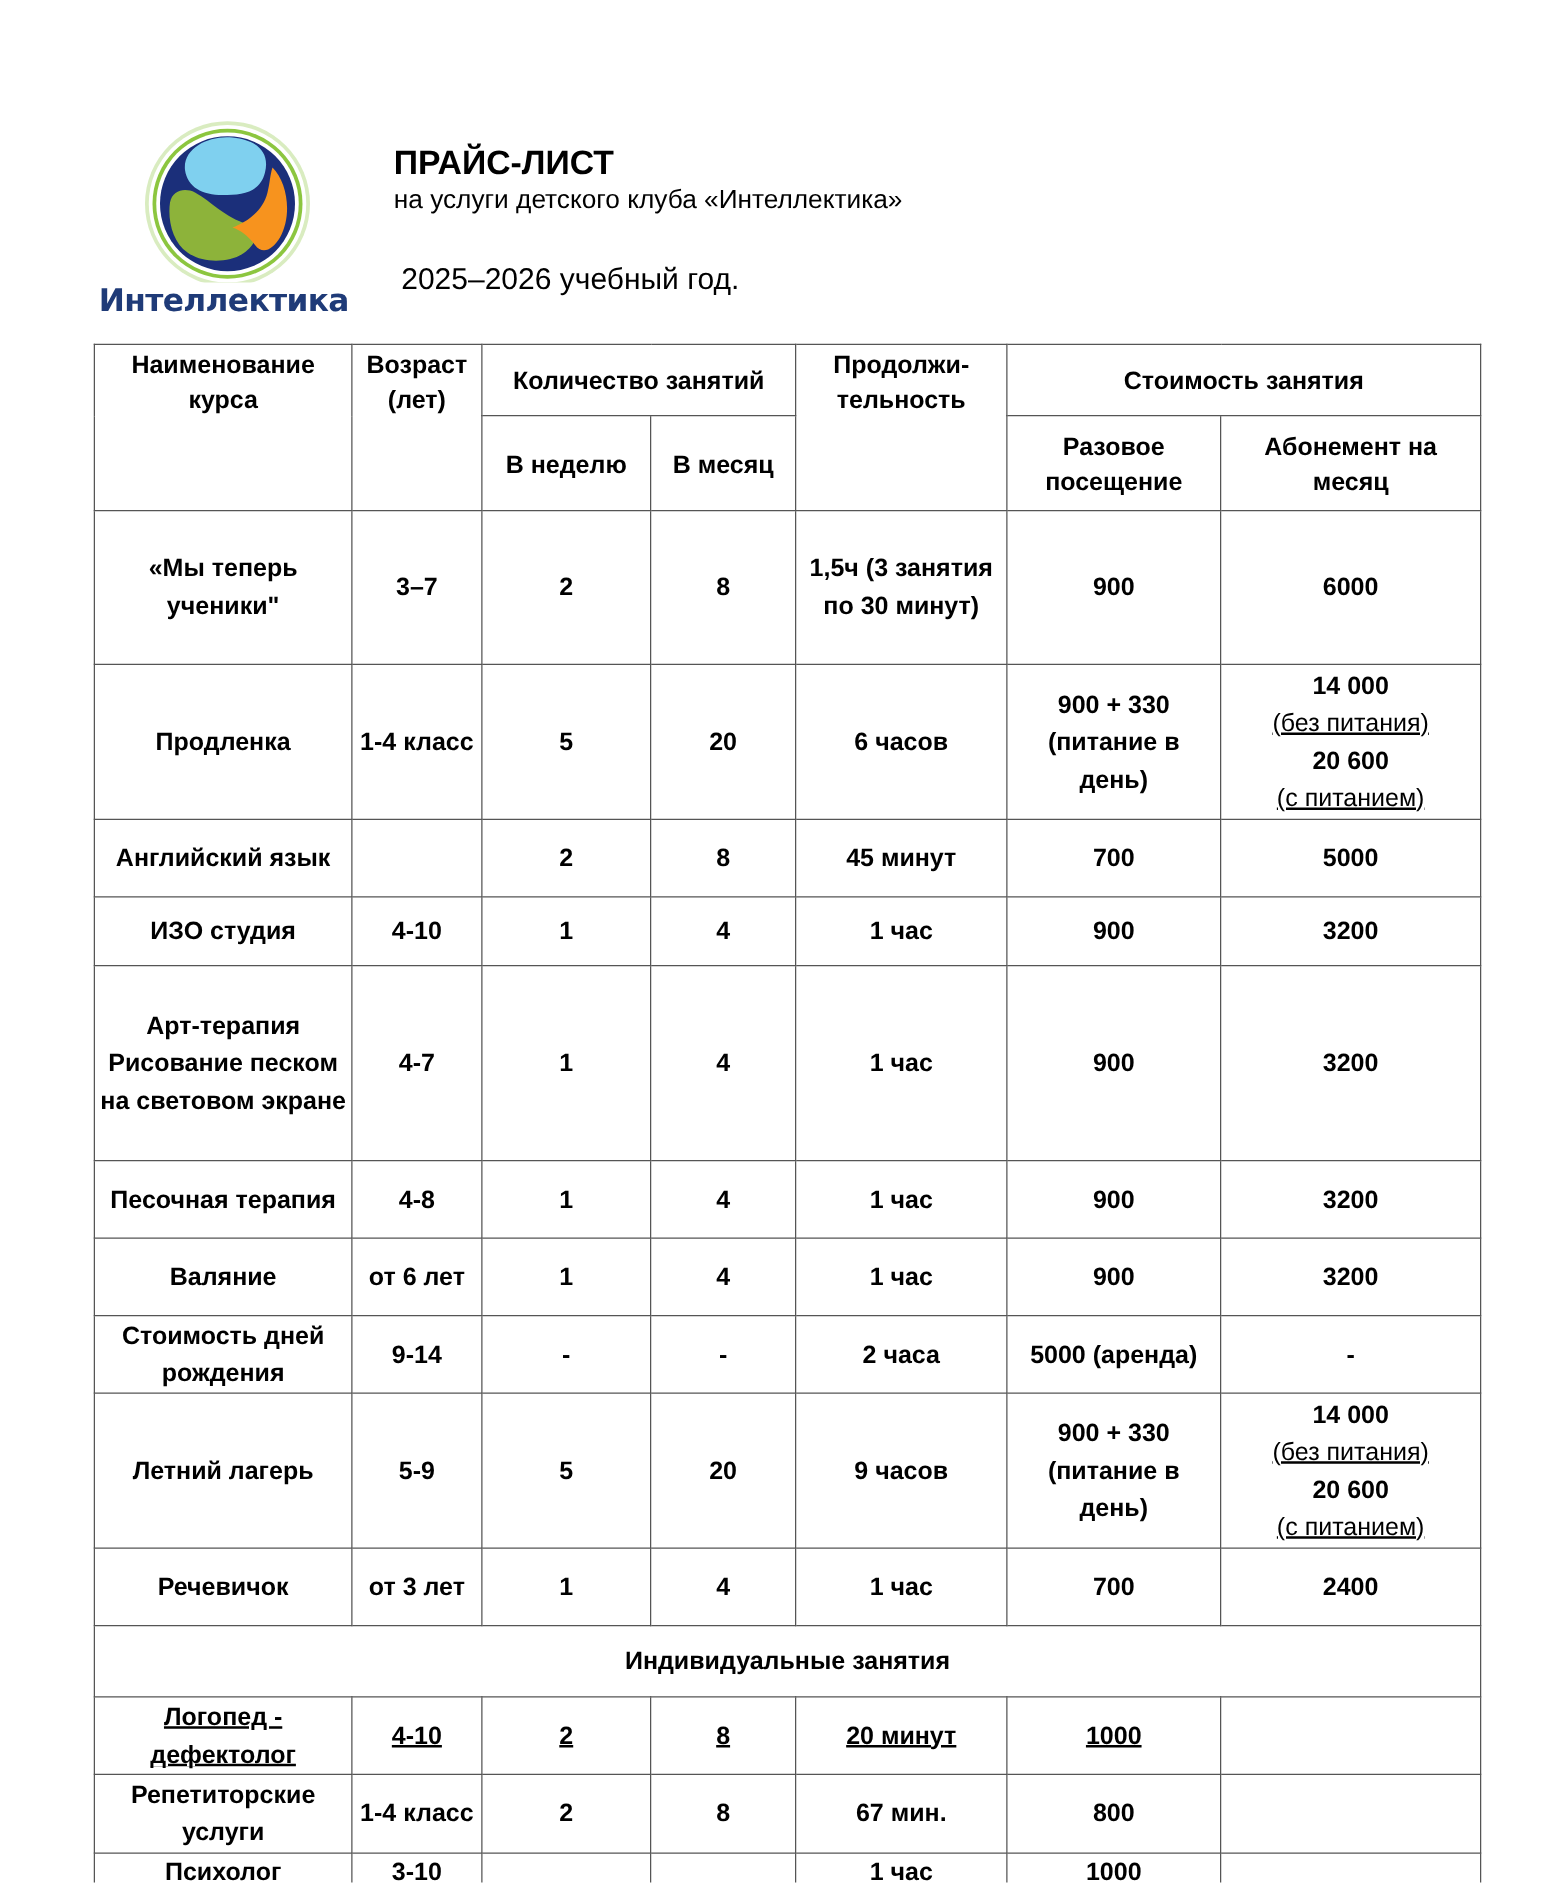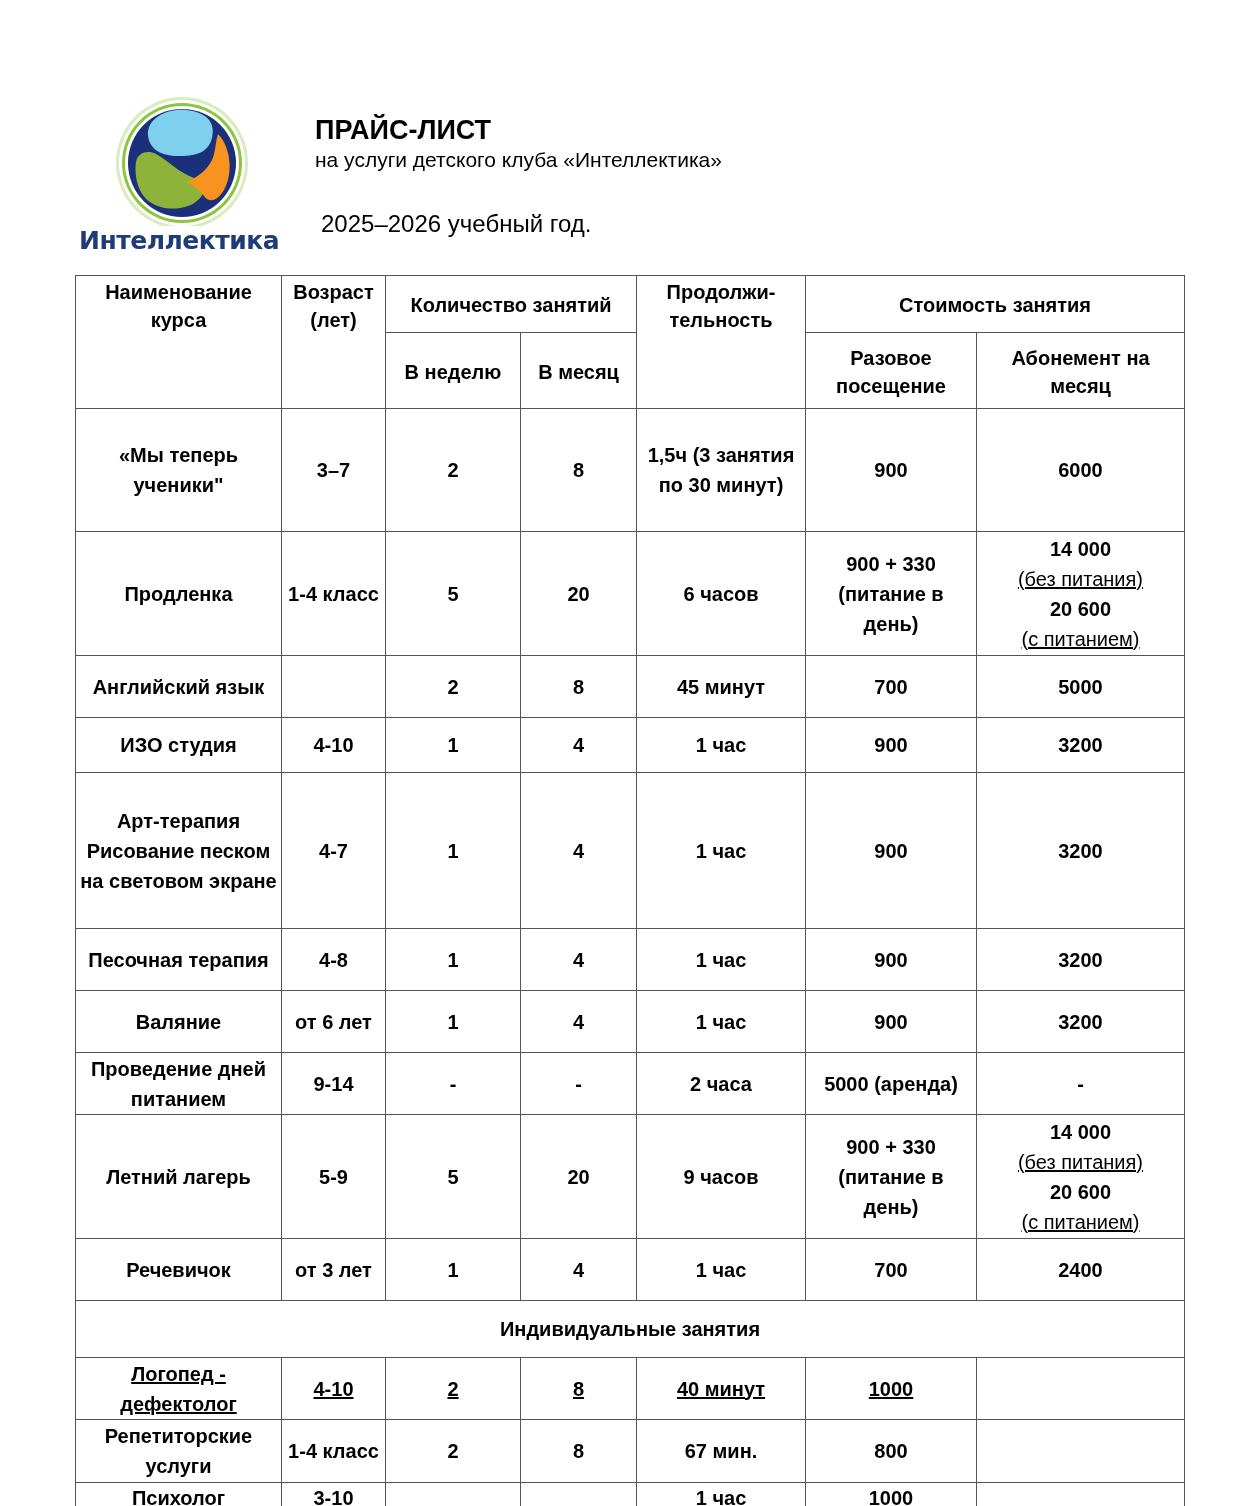--- a/index.html
+++ b/index.html
@@ -158,21 +158,21 @@
         <td>от 6 лет</td>
         <td>1</td>
         <td>4</td>
         <td>1 час</td>
         <td>900</td>
         <td>
           <div>3200</div>
         </td>
       </tr>
       <tr style="height: 62px;">
-        <td>Проведение дней питанием</td>
+        <td>Стоимость дней рождения</td>
         <td>9-14</td>
         <td>-</td>
         <td>-</td>
         <td>2 часа</td>
         <td>5000 (аренда)</td>
         <td>
           <div>-</div>
         </td>
       </tr>
       <tr style="height: 124px;">
@@ -201,21 +201,21 @@
         </td>
       </tr>
       <tr class="section" style="height: 57px;">
         <td colspan="7">Индивидуальные занятия</td>
       </tr>
       <tr style="height: 62px; text-decoration: underline;">
         <td>Логопед - дефектолог</td>
         <td>4-10</td>
         <td>2</td>
         <td>8</td>
-        <td>40 минут</td>
+        <td>20 минут</td>
         <td>1000</td>
         <td></td>
       </tr>
       <tr style="height: 63px;">
         <td>Репетиторские услуги</td>
         <td>1-4 класс</td>
         <td>2</td>
         <td>8</td>
         <td>67 мин.</td>
         <td>800</td>

